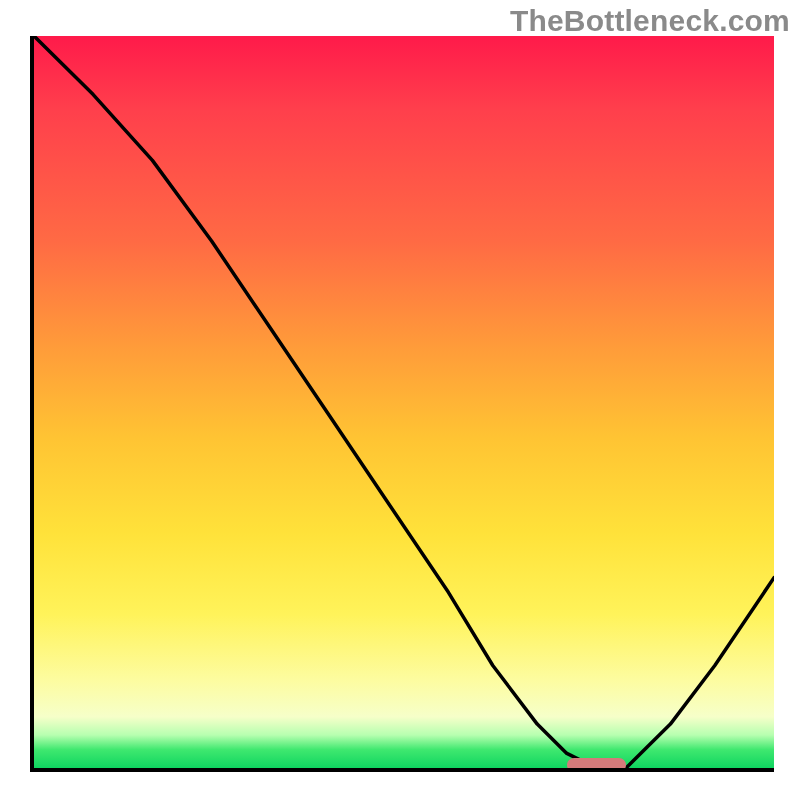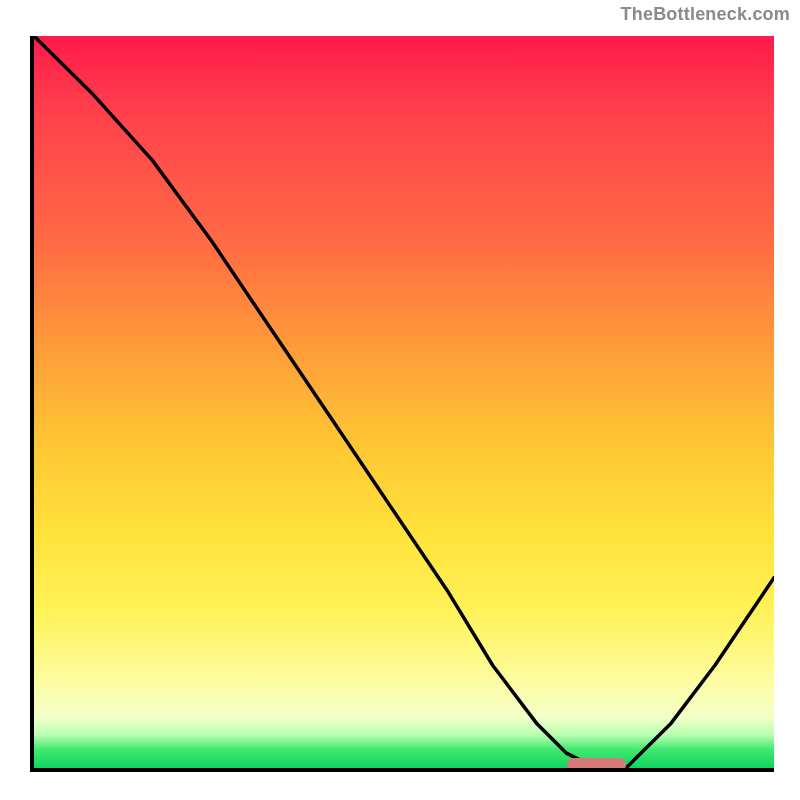--- a/index.html
+++ b/index.html
@@ -12,21 +12,21 @@
   }
   .wrap {
     position: relative;
     width: 800px;
     height: 800px;
   }
   .watermark {
     position: absolute;
     top: 4px;
     right: 10px;
-    font-size: 18px;
+    font-size: 30px;
     font-weight: 600;
     color: #8a8a8a;
     letter-spacing: 0.2px;
     user-select: none;
   }
   .plot-area {
     position: absolute;
     left: 30px;
     top: 36px;
     width: 740px;

